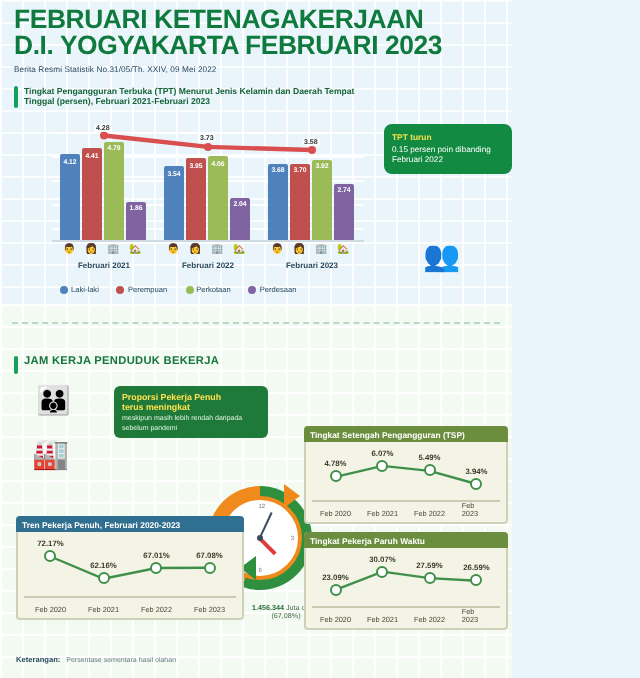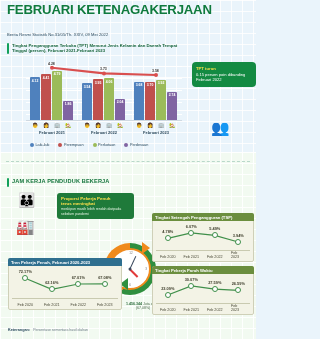--- a/index.html
+++ b/index.html
@@ -162,20 +162,21 @@
 
 <div id="page">
   <div class="grid-bg"></div>
   <div class="lower-bg">
       <div class="g"></div>
     </div>
   <div class="dash-sep"></div>
 
   <div class="title">
     <span>FEBRUARI KETENAGAKERJAAN</span>
+    <span class="l2">D.I. YOGYAKARTA FEBRUARI 2023</span>
   </div>
   <div class="brs">Berita Resmi Statistik No.31/05/Th. XXIV, 09 Mei 2022</div>
 
   <div class="sub-wrap">
     <div class="sub-bar"></div>
     <div class="sub-txt">Tingkat Pengangguran Terbuka (TPT) Menurut Jenis Kelamin dan Daerah Tempat Tinggal (persen), Februari 2021-Februari 2023</div>
   </div>
 
   <div class="chart">
     <div class="gl" style="top:8px"></div>

